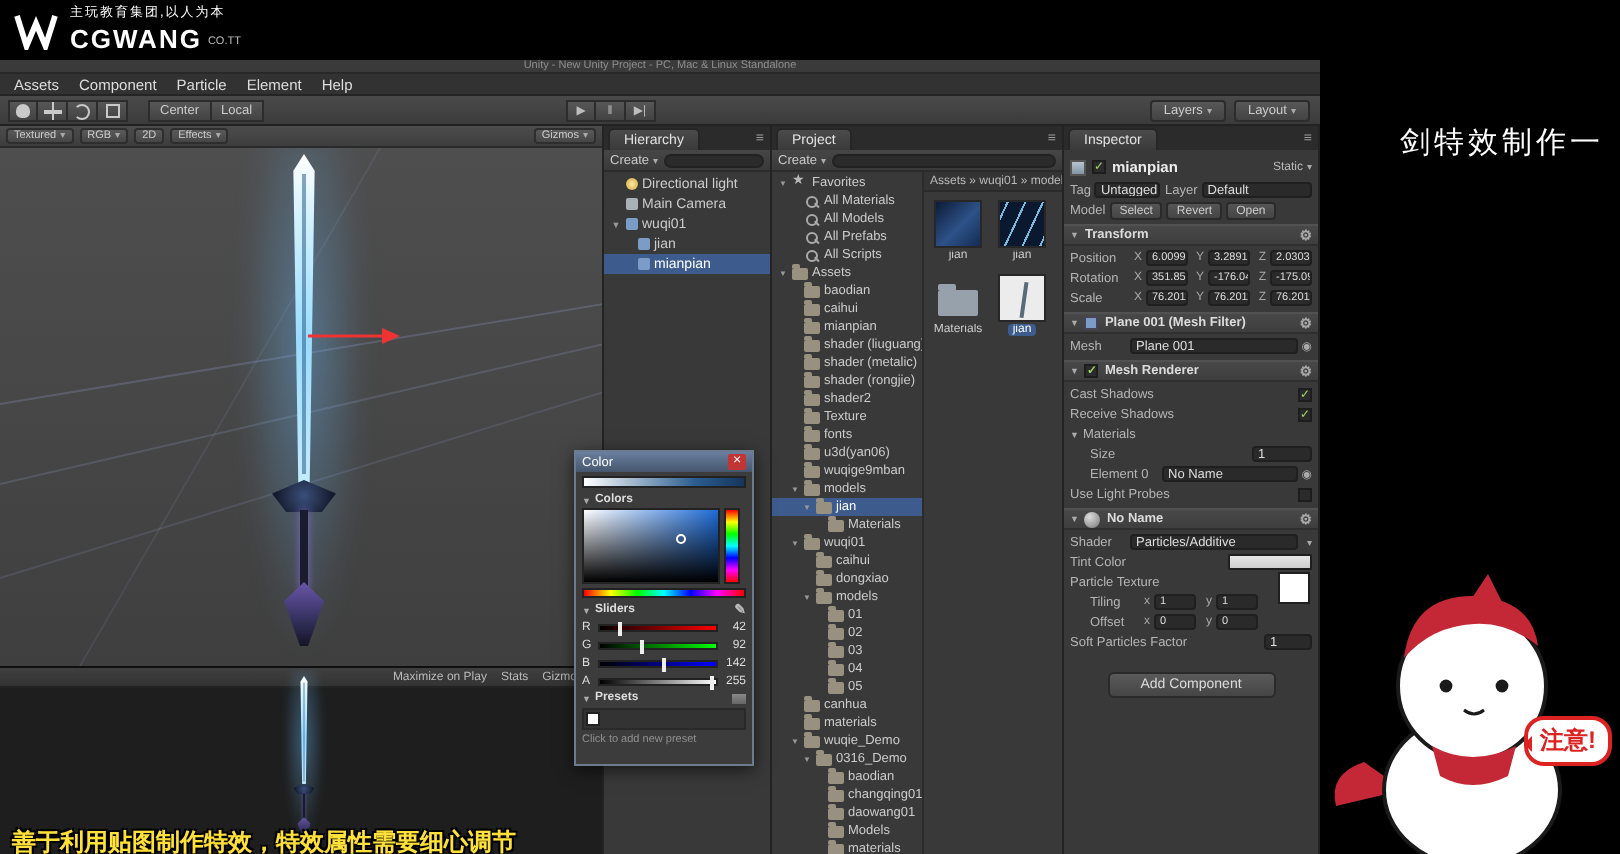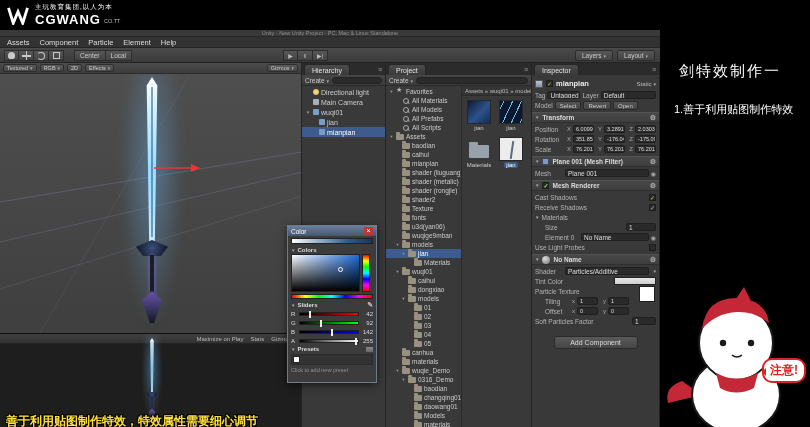--- a/index.html
+++ b/index.html
@@ -170,21 +170,21 @@
   .ch-b .cp-track{background:linear-gradient(90deg,#000,#00f)}
   .ch-a .cp-track{background:linear-gradient(90deg,#000,#fff)}
   .cp-handle{position:absolute;top:-2px;width:2px;height:7px;background:#eee}
   .cp-val{width:12px;text-align:right;color:#ddd}
   .cp-preset-area{height:11px;margin:1px 3px;background:#333;border:1px solid #2a2a2a;display:flex;align-items:center;padding:1px}
   .cp-preset-swatch{width:7px;height:7px;background:#fff;border:1px solid #222}
   .cp-hint{padding:1px 3px;color:#909090;font-size:5.5px}
 
   
   .lesson{position:absolute;top:0;left:660px;width:150px;height:427px;background:#000;z-index:20;overflow:hidden}
-  .lesson-title{position:absolute;top:62px;left:19px;font-size:15px;color:#fff;letter-spacing:2px;white-space:nowrap}
+  .lesson-title{position:absolute;top:62px;left:40px;font-size:15px;color:#fff;letter-spacing:2px;white-space:nowrap}
   .lesson-points{position:absolute;top:102px;left:14px;display:flex;flex-direction:column;gap:12px}
   .lesson-point{font-size:11px;color:#fff;white-space:nowrap}
   .mascot{position:absolute;bottom:-6px;right:0;width:150px;height:148px}
   .bubble{position:absolute;top:358px;right:4px;background:#fff;border:2px solid #d22;border-radius:10px;padding:2px 6px;color:#d22;font-weight:bold;font-size:12px;white-space:nowrap;z-index:25}
   .bubble::after{content:"";position:absolute;left:-6px;top:8px;border:4px solid transparent;border-right-color:#d22}
 
   
   .subtitle{position:absolute;left:6px;top:413px;z-index:70;font-size:12px;font-weight:bold;color:#ffe13a;
     text-shadow:1px 1px 0 #000,-1px 1px 0 #000,1px -1px 0 #000,-1px -1px 0 #000;white-space:nowrap}
 </style>
@@ -818,21 +818,20 @@
     <div class="cp-preset-area">
         <span class="cp-preset-swatch"></span>
       </div>
     <div class="cp-hint">Click to add new preset</div>
   </div>
 
   <div class="lesson">
     <div class="lesson-title">剑特效制作一</div>
     <div class="lesson-points">
 
-    <div class="lesson-point">1.善于利用贴图制作特效</div>
       </div>
     <svg class="mascot" viewBox="0 0 150 148">
       <path d="M22 96 Q4 102 8 118 L42 110 Z" fill="#c42836"></path>
       <ellipse cx="76" cy="110" rx="44" ry="38" fill="#fff" stroke="#1a1a1a" stroke-width="2"></ellipse>
       <circle cx="76" cy="58" r="37" fill="#fff" stroke="#1a1a1a" stroke-width="2"></circle>
       <path d="M42 44 Q46 12 78 13 Q106 15 109 38 Q94 26 77 27 Q56 28 42 44 Z" fill="#c42836"></path>
       <path d="M76 14 L84 2 L91 16 Z" fill="#c42836"></path>
       <circle cx="63" cy="58" r="3.2" fill="#1a1a1a"></circle>
       <circle cx="91" cy="58" r="3.2" fill="#1a1a1a"></circle>
       <path d="M72 70 Q77 74 82 70" stroke="#1a1a1a" fill="none" stroke-width="1.5"></path>

